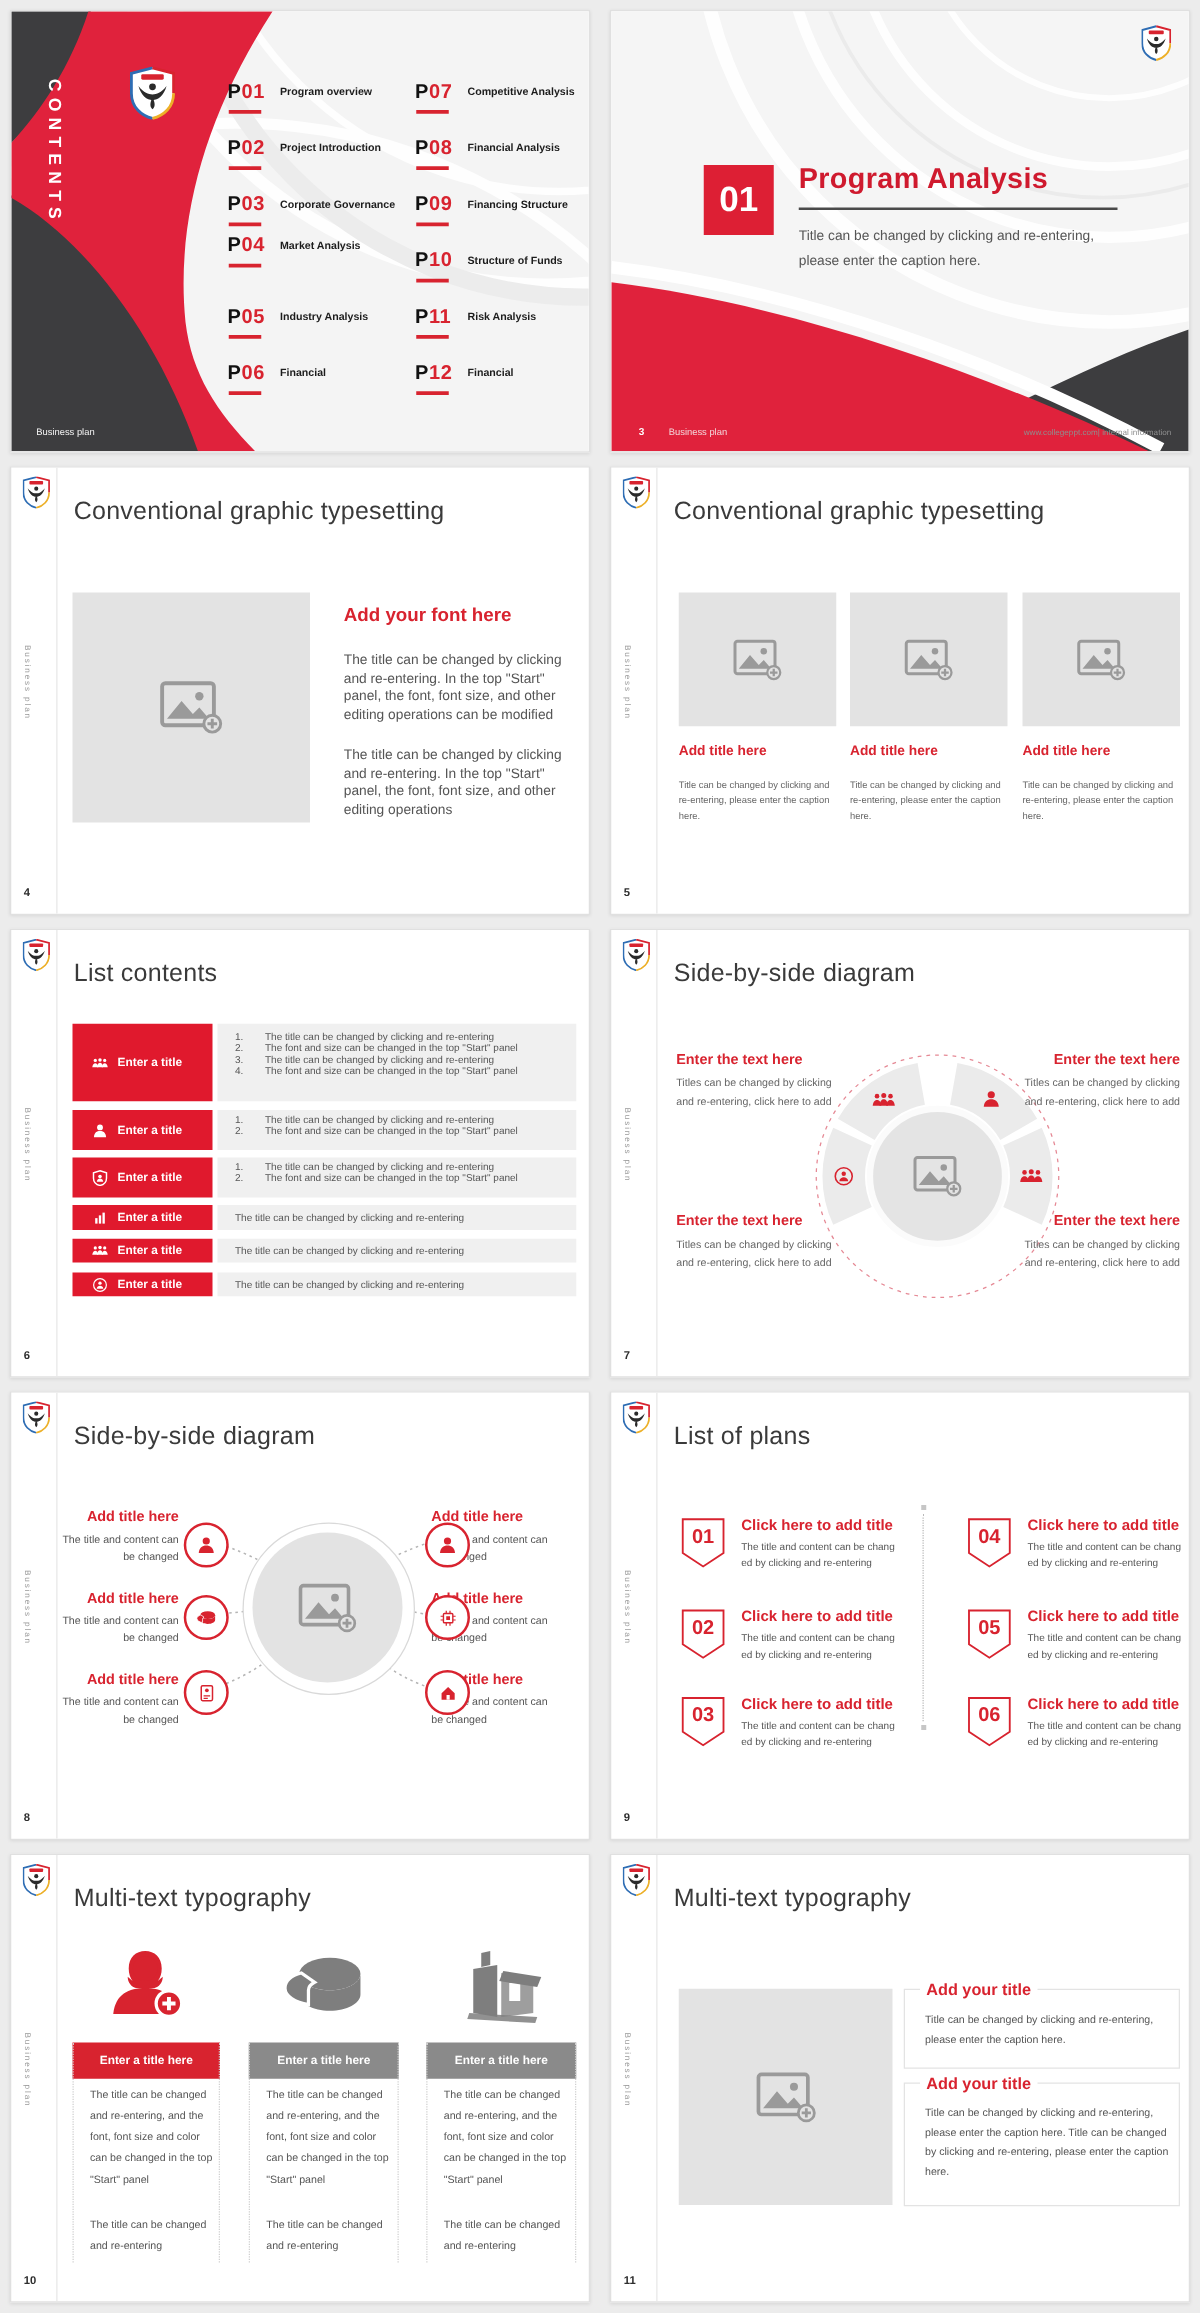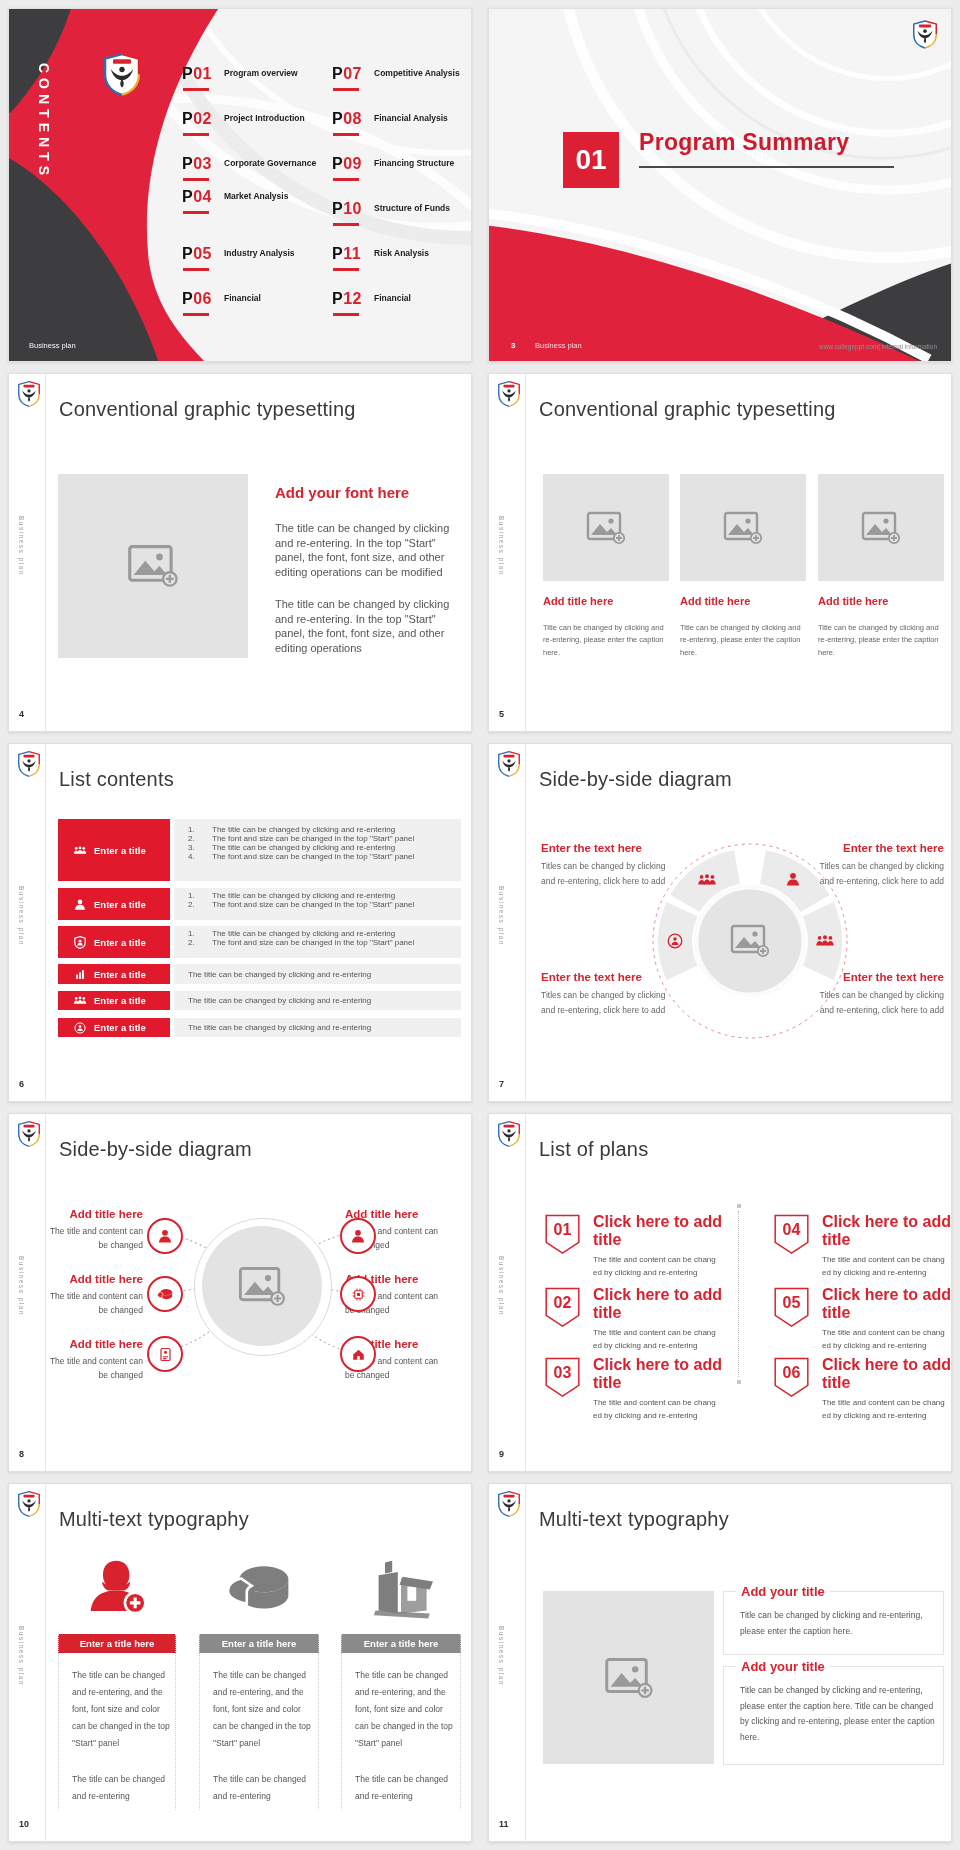--- a/index.html
+++ b/index.html
@@ -62,29 +62,29 @@
   .node{position:absolute;width:32px;height:32px;border-radius:50%;background:#fff;border:2px solid #d8232f;
         display:flex;align-items:center;justify-content:center;color:#d8232f;z-index:2;}
   .hub-outer{position:absolute;left:185px;top:104px;width:136px;height:136px;border-radius:50%;
              background:#fff;border:1px solid #d9d9d9;z-index:1;}
   .hub-inner{position:absolute;left:7px;top:7px;width:120px;height:120px;border-radius:50%;background:#e3e3e3;
              display:flex;align-items:center;justify-content:center;}
   
   .plan-badge{position:absolute;width:37px;height:41px;}
   .plan-badge .num{position:absolute;left:0;top:7px;width:100%;text-align:center;font-size:16px;font-weight:700;color:#d8232f;}
   .plan-txt{position:absolute;width:150px;}
-  .plan-txt h4{margin:0 0 4px 0;font-size:16px;color:#d8232f;}
+  .plan-txt h4{margin:0 0 4px 0;font-size:12px;color:#d8232f;}
   .plan-txt p{margin:0;font-size:8px;line-height:13px;color:#555;}
   .plan-div{position:absolute;left:249px;top:97px;height:166px;border-left:1px dotted #b9b9b9;}
   .plan-div::before,.plan-div::after{content:"";position:absolute;left:-2.5px;width:4px;height:4px;background:#c6c6c6;}
   .plan-div::before{top:-7px;} .plan-div::after{bottom:-7px;}
   
   .typo-col{position:absolute;top:66px;}
   .typo-icon{position:absolute;top:0;left:50%;transform:translateX(-50%);}
-  .typo-bar{position:absolute;top:84px;left:0;right:0;height:19px;color:#fff;font-size:9.5px;font-weight:700;
+  .typo-bar{position:absolute;top:84px;left:0;right:0;height:29px;color:#fff;font-size:9.5px;font-weight:700;
             display:flex;align-items:center;justify-content:center;}
   .typo-text{position:absolute;top:84px;left:0;right:0;height:176px;border-left:1px dotted #cfcfcf;border-right:1px dotted #cfcfcf;}
   .typo-p{position:absolute;left:13px;right:3px;font-size:8.5px;line-height:17px;color:#555;}
   
   .titled-box{position:absolute;left:234px;width:221px;border:1px solid #e3e3e3;box-sizing:border-box;background:#fff;}
   .titled-box .box-title{position:absolute;top:-8px;left:12px;background:#fff;padding:0 5px;font-size:13px;font-weight:700;color:#d8232f;}
   .titled-box .box-text{margin:16px 8px 8px 16px;font-size:8.5px;line-height:15.5px;color:#555;}
 </style>
 </head>
 <body>
@@ -270,22 +270,26 @@
           <circle cx="395" cy="-85" r="235" stroke-width="3"></circle>
         </g>
       <path d="M464 354 V256 C398 278 326 316 246 354 Z" fill="#3d3d3f"></path>
       <path d="M0 206 C150 224 312 282 442 352" stroke="#fff" stroke-width="10" fill="none"></path>
       <path d="M0 354 V218 C148 236 308 294 432 354 Z" fill="#e0223c"></path>
     </svg>
     <svg class="cov2-logo">
         <use href="#i-badge"></use>
       </svg>
     <div class="sum-badge">01</div>
-    <h1 class="sum-title">Program Summary</h1>
+    <h1 class="sum-title">Program Analysis</h1>
     <div class="sum-rule"></div>
+    <div class="sum-cap">
+      <div>Title can be changed by clicking and re-entering,</div>
+      <div>please enter the caption here.</div>
+    </div>
     <span class="f-num">3</span>
     <span class="f-brand">Business plan</span>
     <span class="f-url">www.collegeppt.com| internal information</span>
   </article>
 
   <article class="slide">
     <svg class="mini-logo">
         <use href="#i-badge"></use>
       </svg>
     <div class="side-line"></div>

